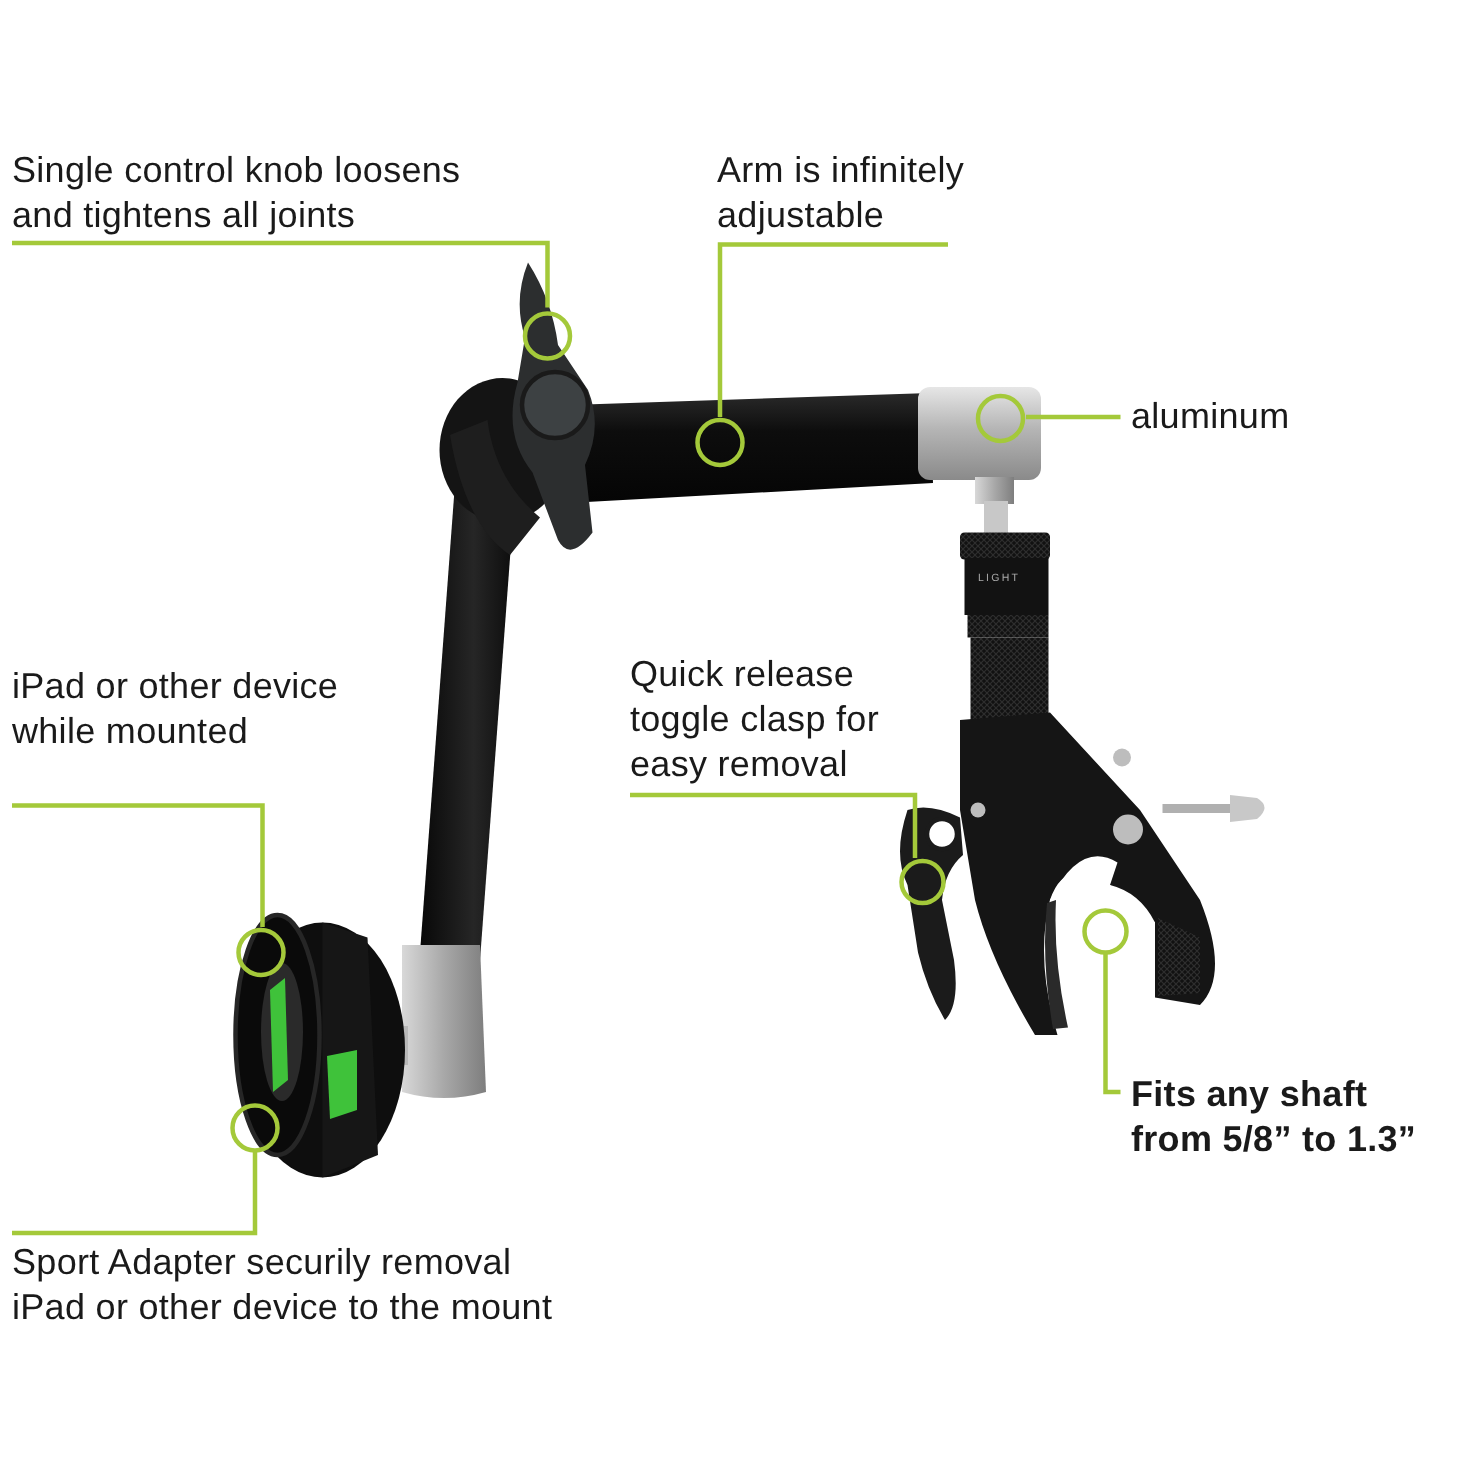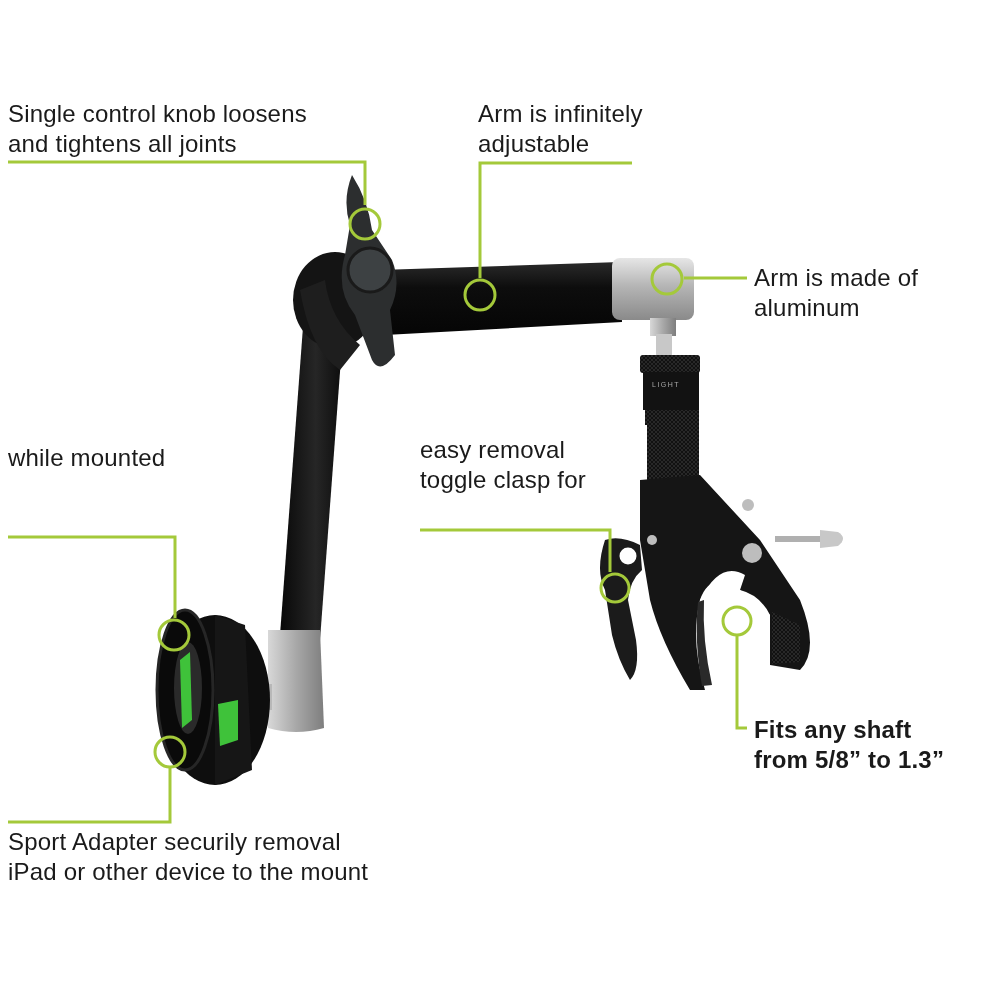--- a/index.html
+++ b/index.html
@@ -143,31 +143,32 @@
     <span>Single control knob loosens</span>
     <span>and tightens all joints</span>
   </div>
 
   <div class="label" style="left:478px; top:99px;">
     <span>Arm is infinitely</span>
     <span>adjustable</span>
   </div>
 
   <div class="label" style="left:754px; top:263px;">
-    <span>Arm is made of</span>
     <span>aluminum</span>
   </div>
 
   <div class="label" style="left:8px; top:443px;">
+    <span>iPad or other device</span>
     <span>while mounted</span>
   </div>
 
   <div class="label" style="left:420px; top:435px;">
+    <span>Quick release</span>
+    <span>toggle clasp for</span>
     <span>easy removal</span>
-    <span>toggle clasp for</span>
   </div>
 
   <div class="label" style="left:754px; top:715px;font-weight:bold;">
     <span>Fits any shaft</span>
     <span>from 5/8” to 1.3”</span>
   </div>
 
   <div class="label" style="left:8px; top:827px;">
     <span>Sport Adapter securily removal</span>
     <span>iPad or other device to the mount</span>

